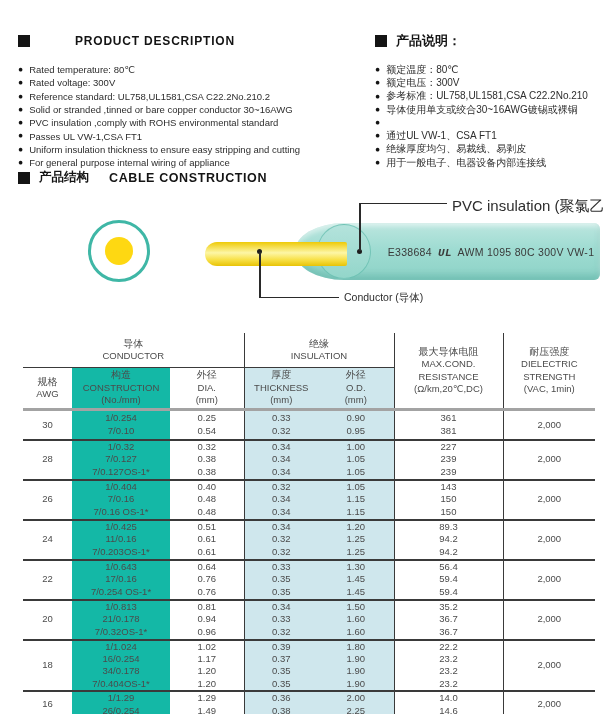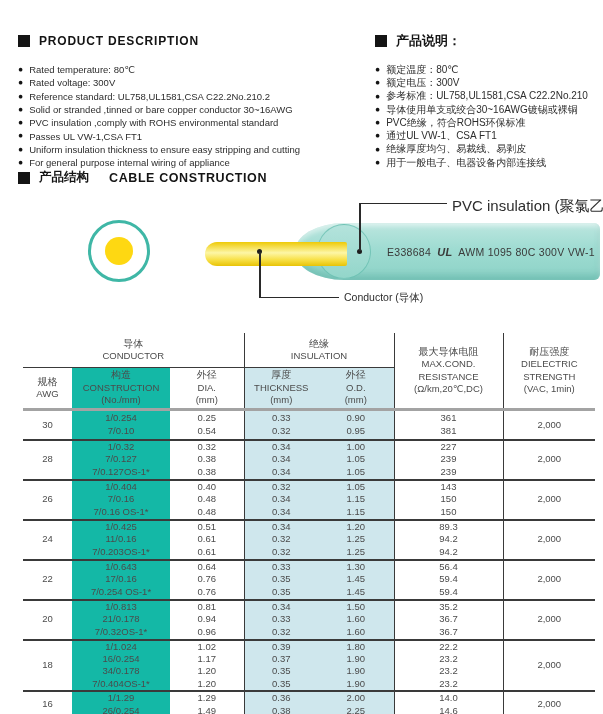--- a/index.html
+++ b/index.html
@@ -2,21 +2,21 @@
 <html><head>
 <meta charset="utf-8">
 <style>
   html,body{margin:0;padding:0;background:#fff;}
   .page{position:relative;width:603px;height:714px;background:#ffffff;overflow:hidden;
         font-family:"Liberation Sans","DejaVu Sans",sans-serif;color:#2e2e2e;}
 
   
   .sec-title{position:absolute;display:flex;align-items:center;font-weight:bold;color:#141414;white-space:nowrap;}
   .sq{width:12px;height:12px;background:#141414;display:inline-block;margin-right:9px;flex:0 0 auto;}
-  #title-en{left:18px;top:34px;font-size:12px;letter-spacing:.8px;}
+  #title-en{left:18px;top:34px;font-size:12px;letter-spacing:.8px;gap:36px;}
   #title-cn{left:375px;top:32px;font-size:13px;}
   #title-cc{left:18px;top:169px;font-size:12.5px;}
   #title-cc .en-part{margin-left:20px;letter-spacing:.6px;}
 
   
   .blist{position:absolute;color:#2d2d2d;}
   #blist-en{left:18px;top:63px;width:354px;font-size:9.5px;}
   #blist-cn{left:375px;top:63px;width:230px;font-size:10px;}
   .blist .row{display:flex;align-items:center;height:13.3px;white-space:nowrap;overflow:hidden;}
   .blist .dot{font-size:8.5px;margin-right:6px;color:#141414;line-height:13.3px;flex:0 0 auto;}
@@ -31,21 +31,21 @@
            border-radius:50px 6px 6px 50px / 29px 6px 6px 29px;
            box-shadow:inset 0 -5px 6px rgba(74,166,152,.40), inset 0 3px 5px rgba(255,255,255,.55);}
   .cable-endcap{position:absolute;left:317px;top:224px;width:54px;height:55px;border-radius:50%;
            background:linear-gradient(180deg,#b4e3dc 0%,#93d6ca 100%);
            border:1.5px solid rgba(78,178,162,.55);box-sizing:border-box;}
   .conductor-rod{position:absolute;left:205px;top:242px;width:142px;height:24px;
            background:linear-gradient(180deg,#eeca07 0%,#fdf6a6 45%,#f8e24d 72%,#e8c306 100%);
            border-radius:12px 2px 2px 12px / 12px 2px 2px 12px;}
   .cable-print{position:absolute;left:385px;top:246px;width:212px;text-align:center;
            font-size:10.5px;color:#3a3a3a;letter-spacing:.3px;white-space:nowrap;}
-  .cable-print .ul-mark{font-family:Liberation Sans, sans-serif;font-weight:bold;font-style:italic;
+  .cable-print .ul-mark{font-family:Liberation Mono, monospace;font-weight:bold;font-style:italic;
            font-size:11px;margin:8px 3px;}
   .lead-line{position:absolute;background:#2a2a2a;}
   .lead-dot{position:absolute;width:5px;height:5px;border-radius:50%;background:#1d1d1d;}
   .diag-label{position:absolute;font-size:15px;color:#2d2d2d;white-space:nowrap;}
 
   
   table.spec{position:absolute;left:23px;top:333px;width:572px;border-collapse:collapse;
            table-layout:fixed;font-size:9.5px;color:#4b4b4b;text-align:center;}
   table.spec td{padding:0;vertical-align:middle;line-height:12.4px;}
   td.gh{border-bottom:1.5px solid #3a3a3a;height:34px;}
@@ -117,21 +117,20 @@
       <div class="row">
         <span class="dot">●</span>
         <span>参考标准：UL758,UL1581,CSA C22.2No.210</span>
       </div>
       <div class="row">
         <span class="dot">●</span>
         <span>导体使用单支或绞合30~16AWG镀锡或裸铜</span>
       </div>
       <div class="row">
         <span class="dot">●</span>
-        <span>PVC绝缘，符合ROHS环保标准</span>
       </div>
       <div class="row">
         <span class="dot">●</span>
         <span>通过UL VW-1、CSA FT1</span>
       </div>
       <div class="row">
         <span class="dot">●</span>
         <span>绝缘厚度均匀、易裁线、易剥皮</span>
       </div>
       <div class="row">

